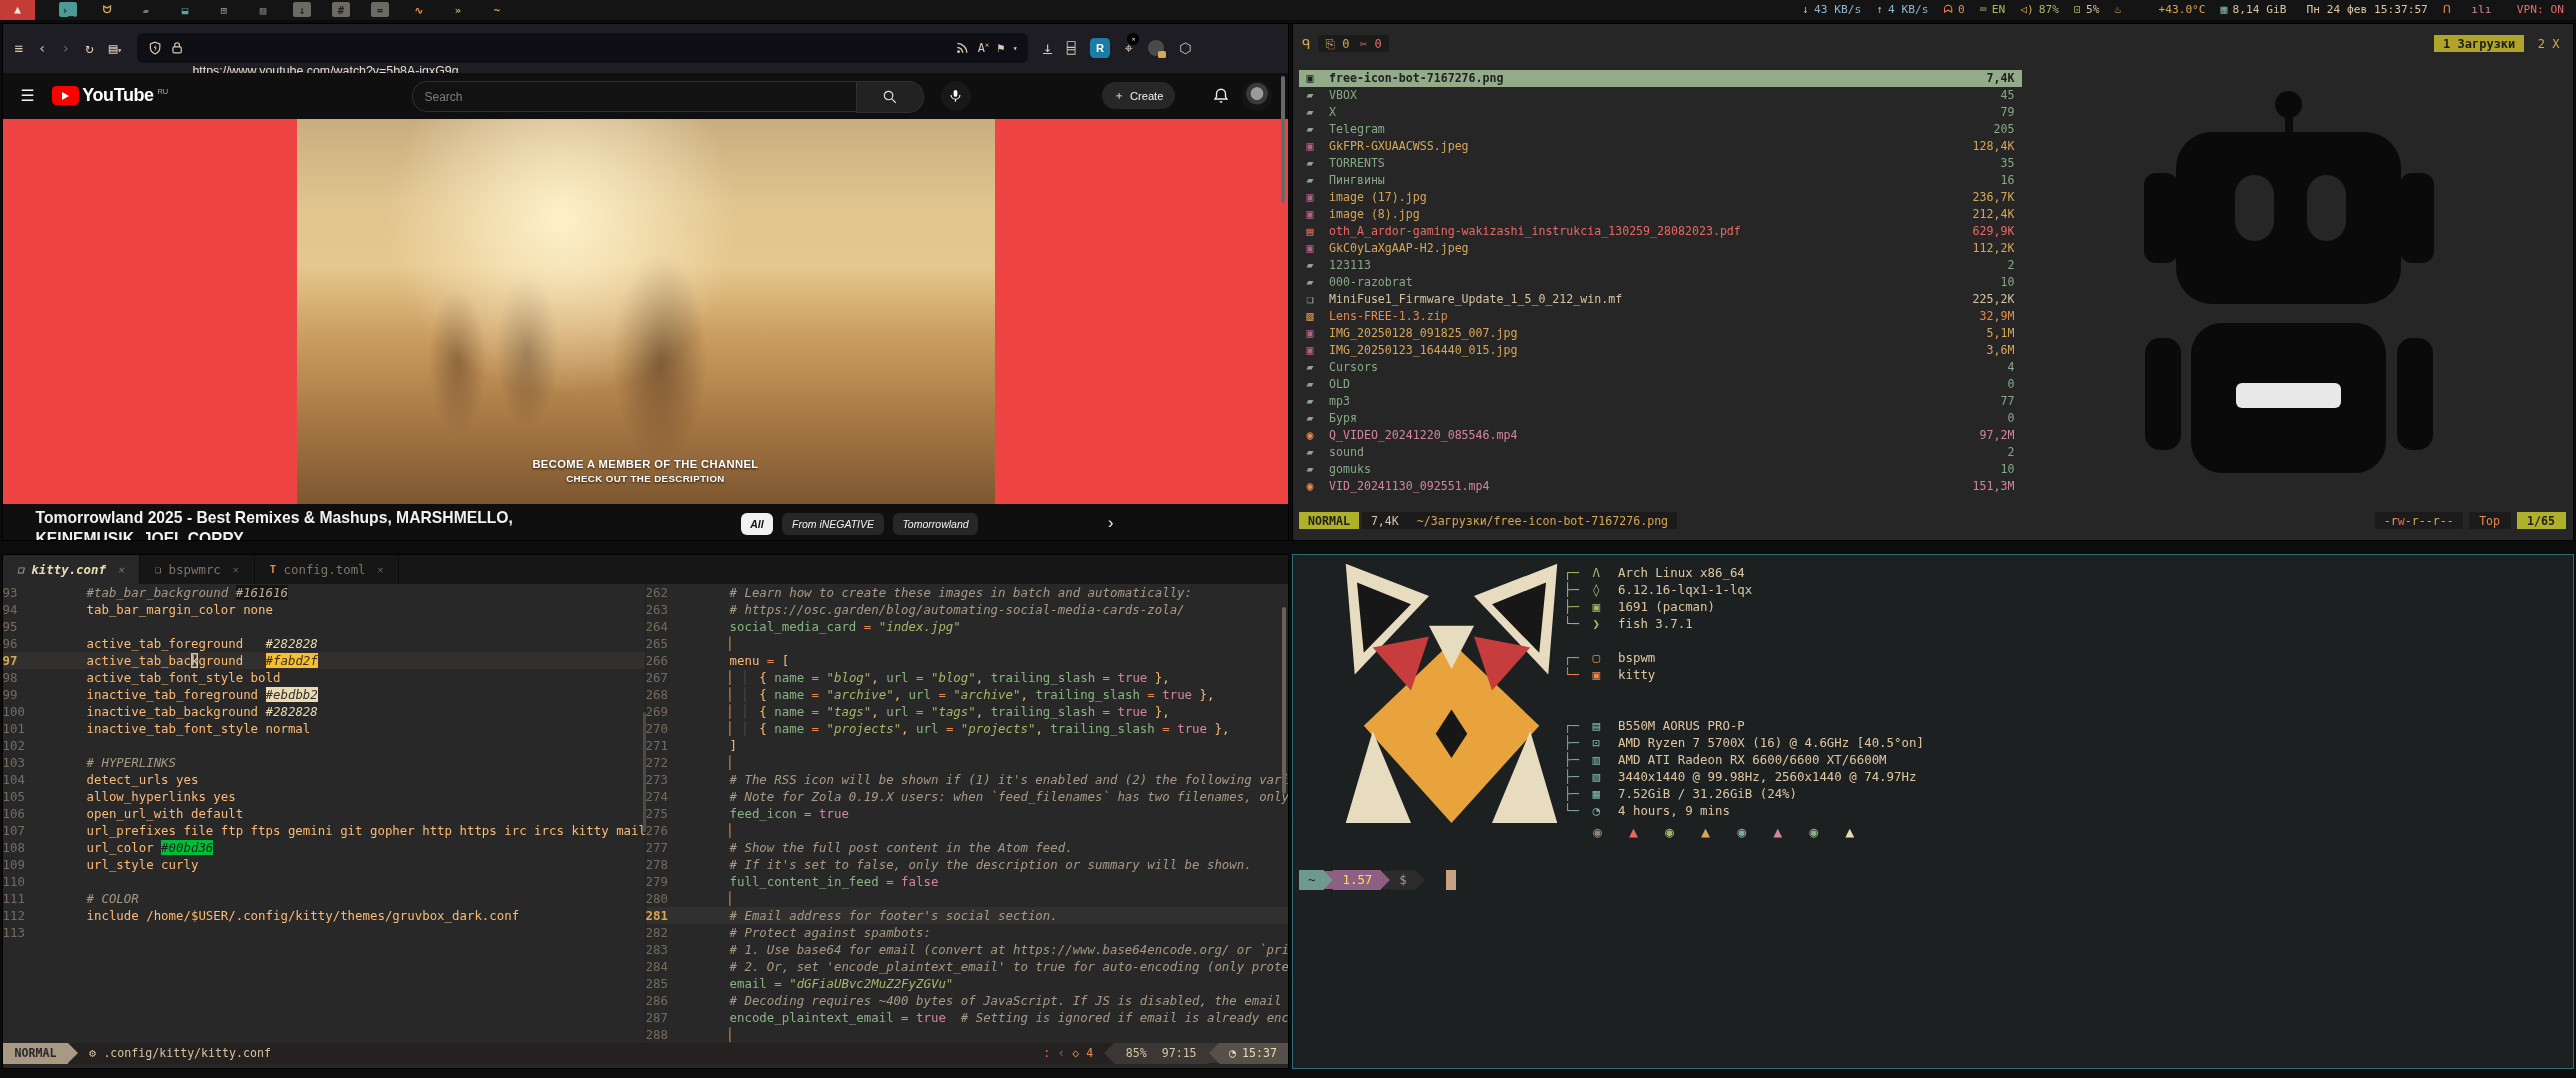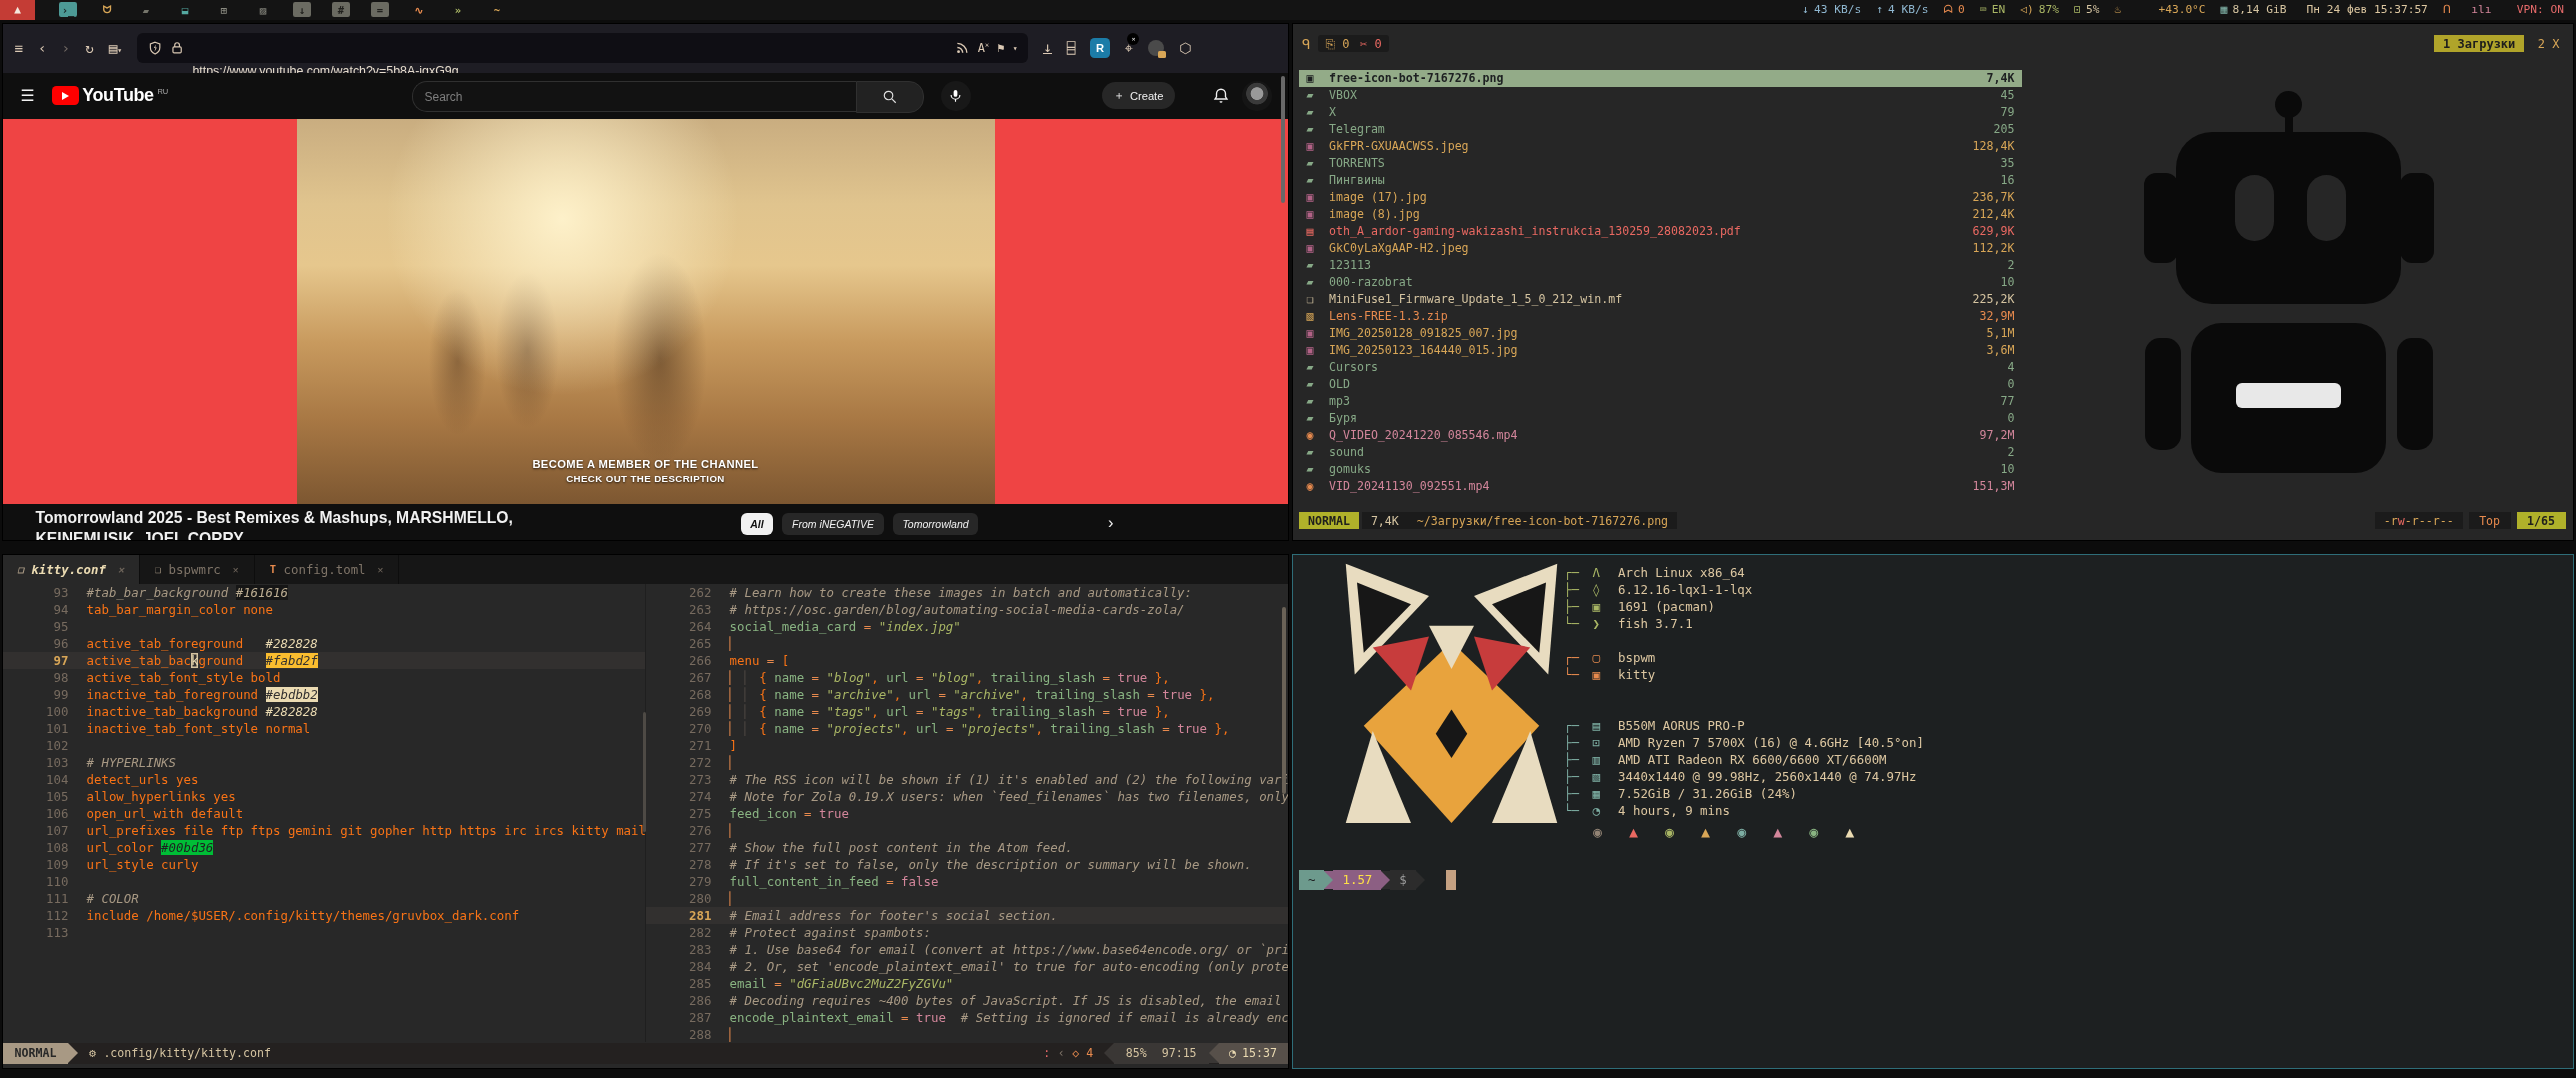--- a/index.html
+++ b/index.html
@@ -113,25 +113,25 @@
   .ed-tabbar{height:28.5px;background:#161616;display:flex;align-items:stretch;font-size:12.4px;}
   .etab{display:flex;align-items:center;gap:7.5px;padding:0 15px;color:#7f7468;border-right:0.7px solid #0d0d0d;}
   .etab .eic{color:#a89984;font-size:10.5px;}
   .etab.on{background:#282828;color:#ebdbb2;font-weight:bold;font-style:italic;}
   .etab.toml .eic{color:#e78a4e;font-weight:bold;font-style:normal;}
   .etab .ecl{color:#6f655b;font-size:9.7px;margin-left:4.5px;}
   .ed-main{position:absolute;left:0;top:28.5px;right:0;bottom:26px;display:flex;}
   .pane{width:643px;position:relative;overflow:hidden;}
   .pane-r{border-left:1.5px solid #1f1f1f;}
   .cl{display:flex;height:17px;line-height:17px;font-size:12.4px;white-space:pre;}
-  .cl .ln{width:66px;text-align:right;padding-right:18px;color:#776b5f;flex:none;}
+  .cl .ln{width:66px;padding-right:18px;color:#776b5f;flex:none;}
   .cl.cur{background:#32302f;}
   .cl.cur .ln{color:#d8a657;font-weight:bold;}
   .c{color:#a89984;font-style:italic;}
-  .f{color:#f97316;}
+  .f{color:#fdba74;}
   .t{color:#89b482;}
   .o{color:#e78a4e;}
   .g{color:#a9b665;font-style:italic;}
   .p{color:#d3869b;}
   .ob{color:#e78a4e;}
   .ib{color:#504945;}
   .swd{background:#161616;color:#bdae93;font-style:italic;}
   .sw8{background:#282828;color:#ebdbb2;font-style:italic;}
   .swy{background:#fabd2f;color:#32302f;font-style:italic;}
   .swb{background:#ebdbb2;color:#32302f;font-style:italic;}

